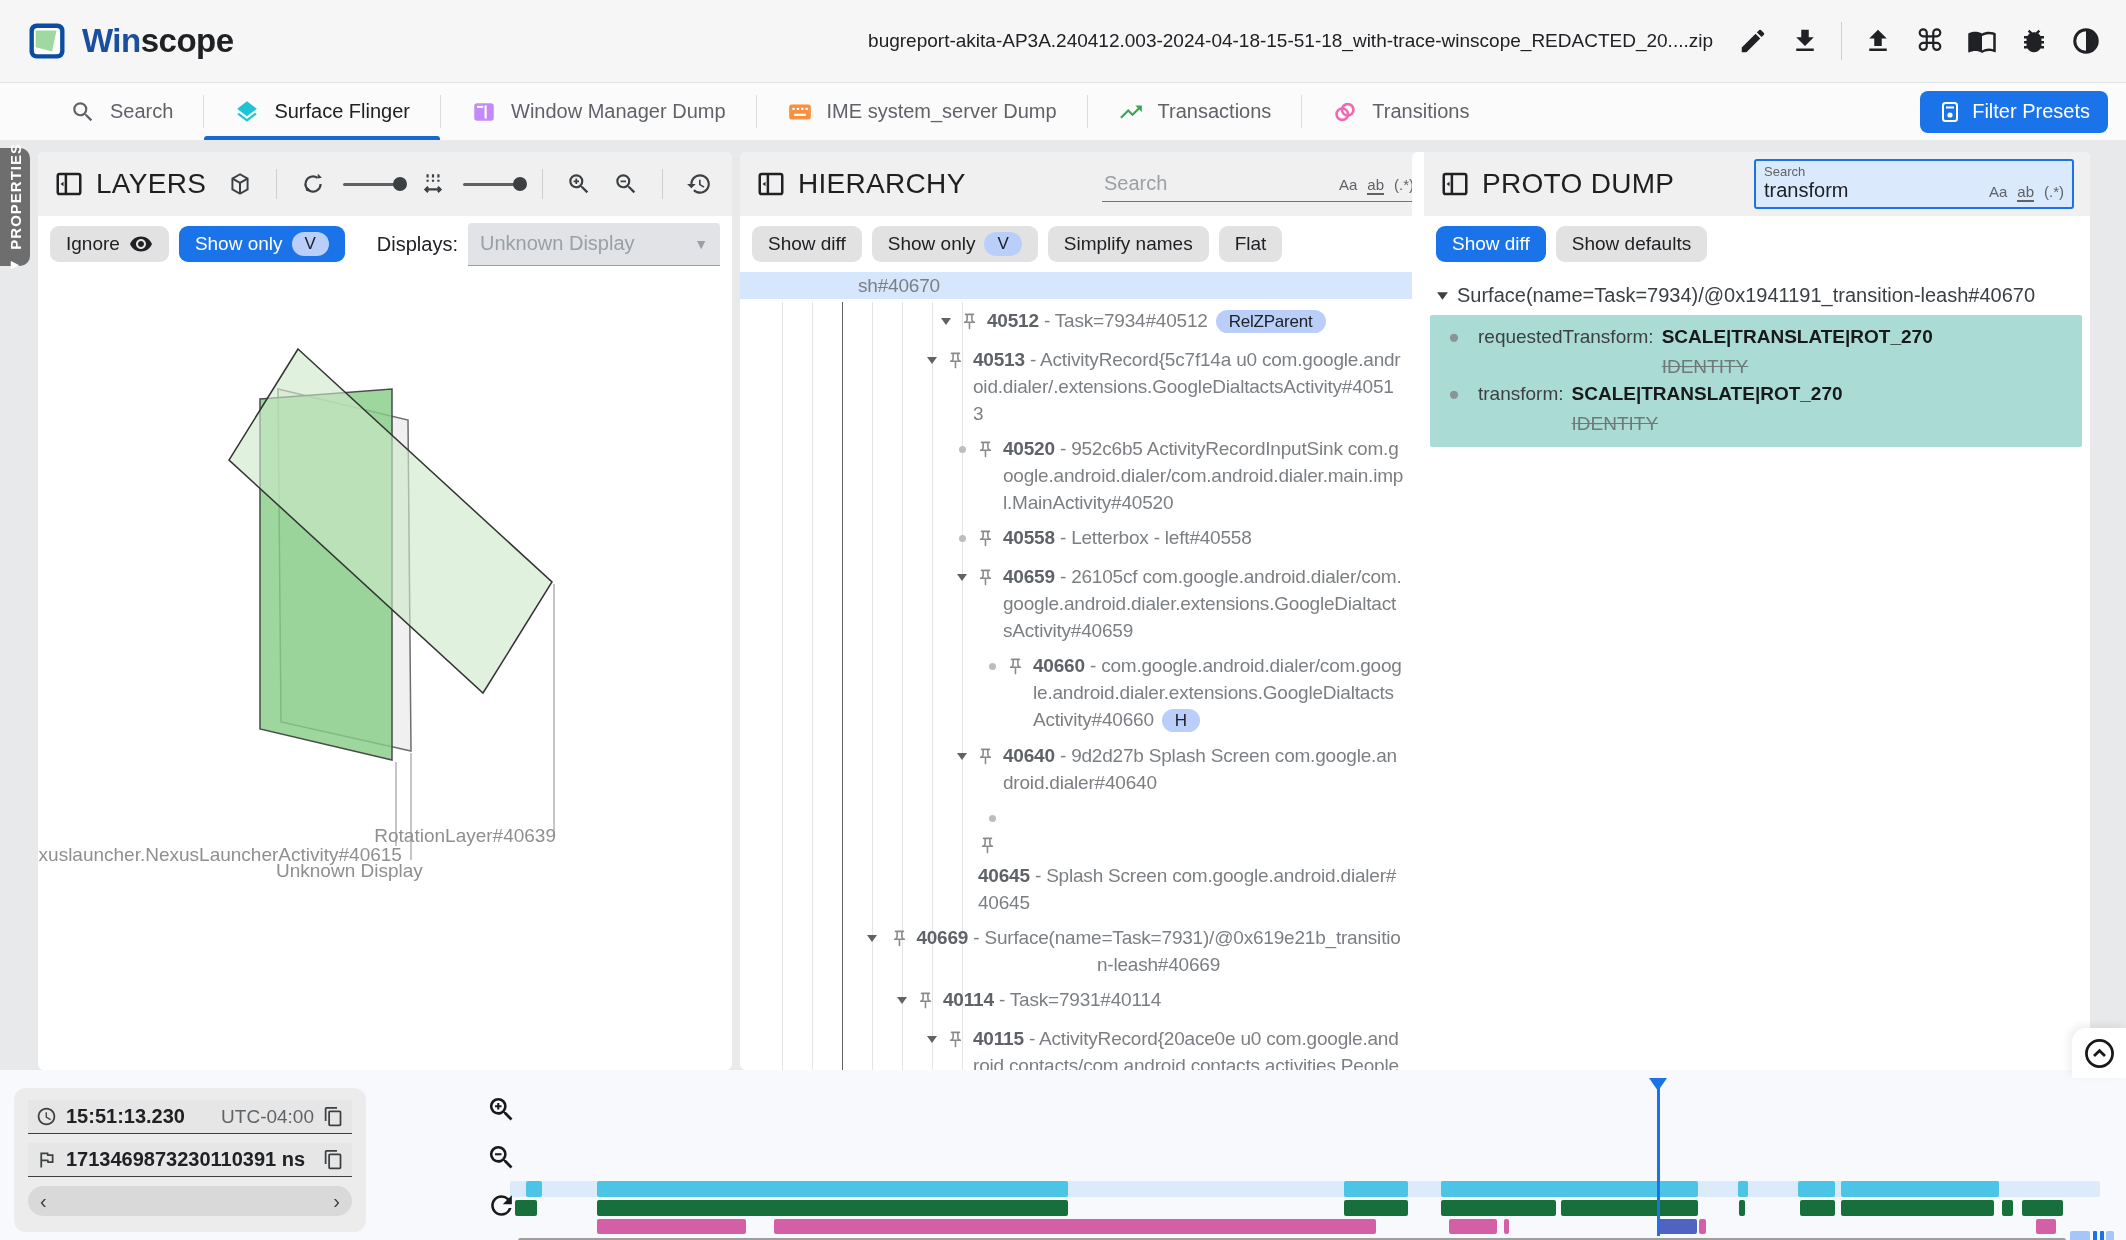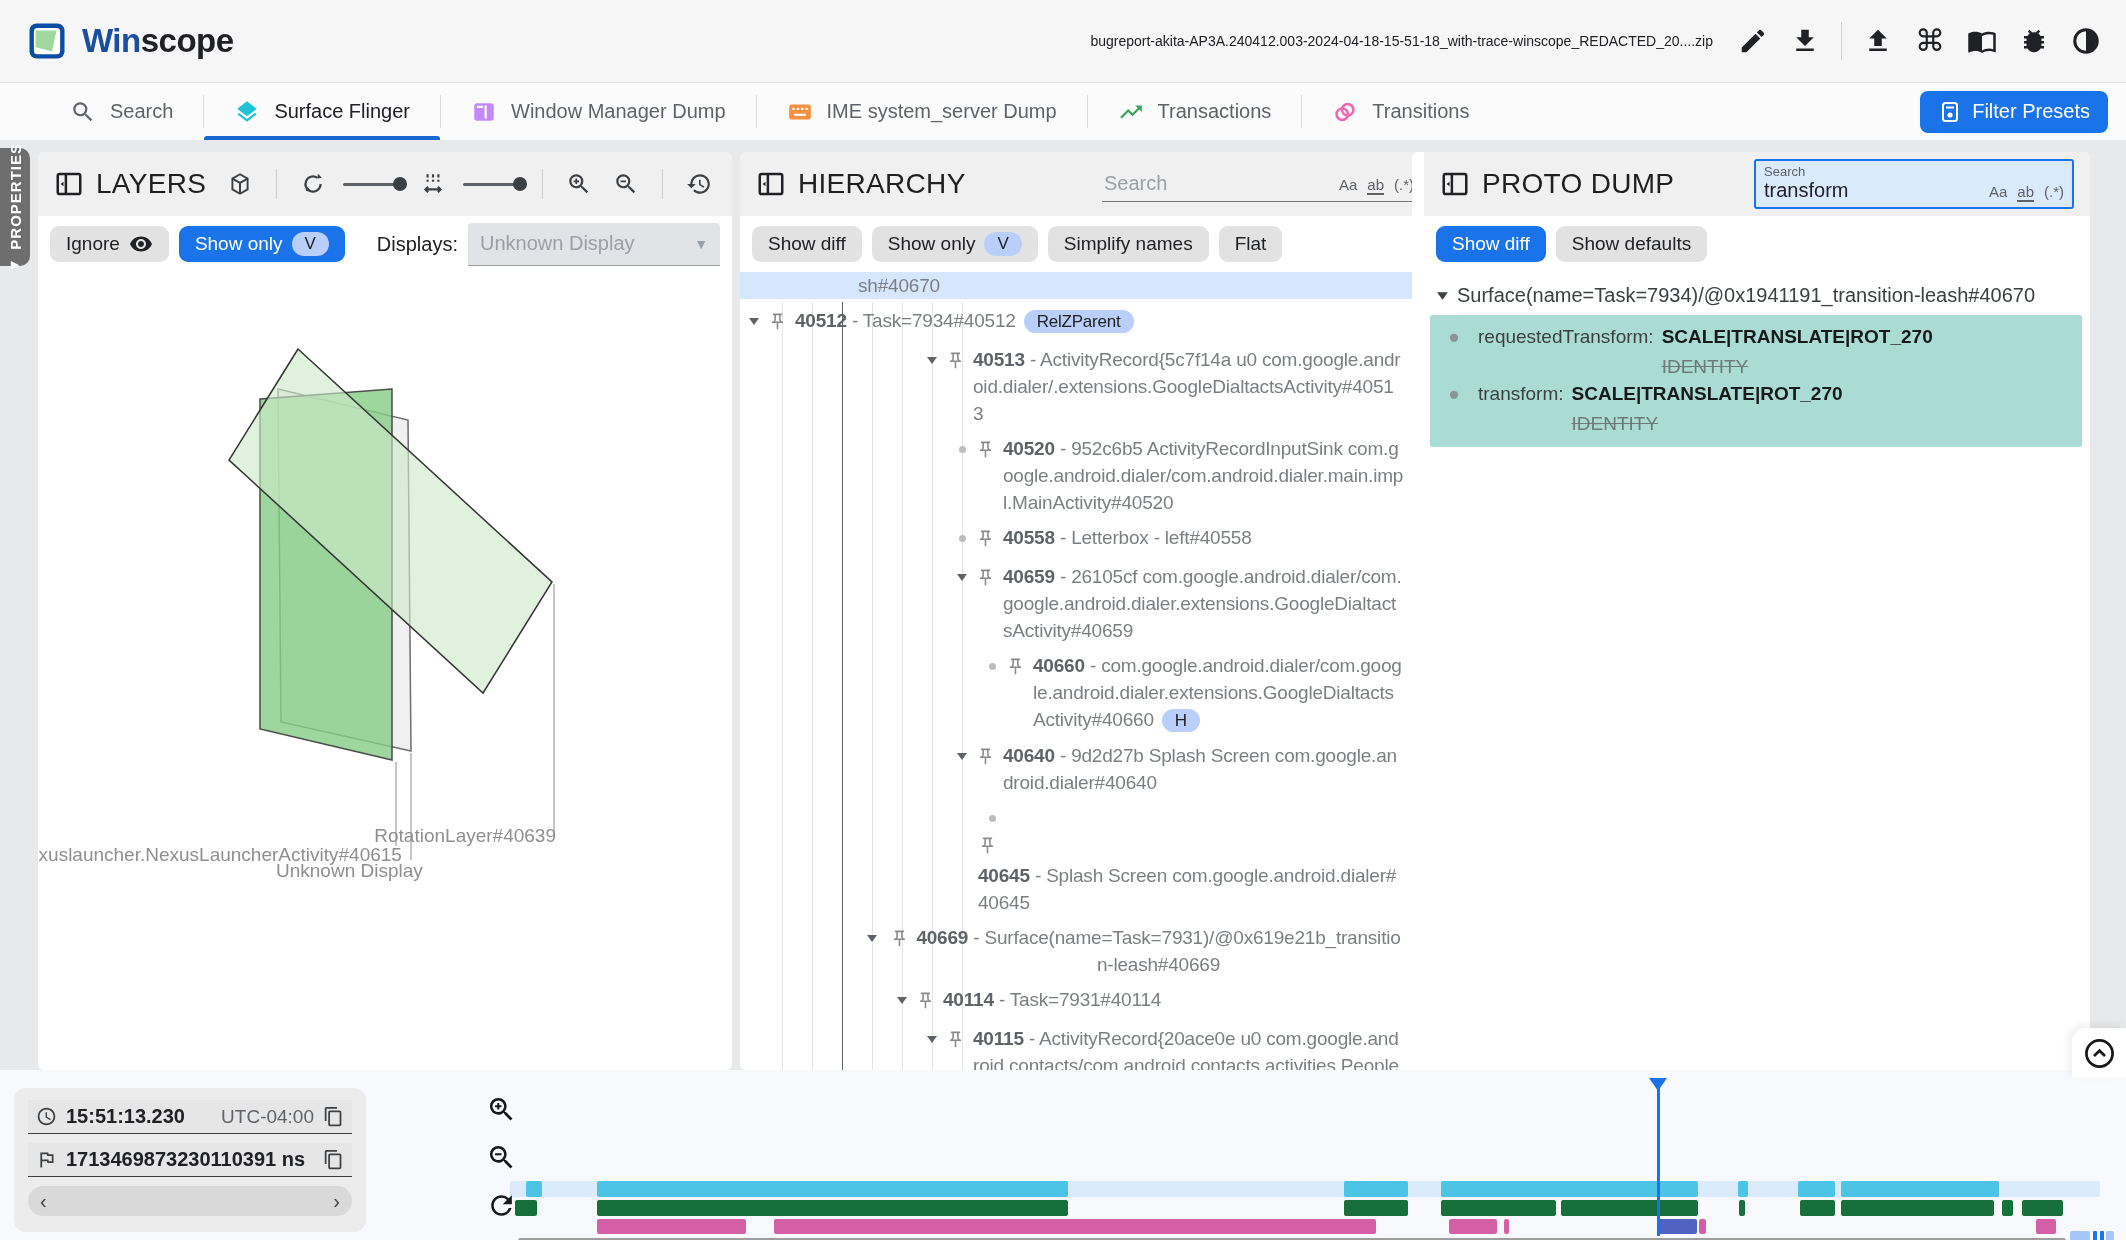--- a/index.html
+++ b/index.html
@@ -6,21 +6,21 @@
   body{font-family:"Liberation Sans","DejaVu Sans",sans-serif;}
   #app{position:relative;width:2126px;height:1240px;background:#e8e9ea;overflow:hidden;}
 
   
   .topbar{position:absolute;left:0;top:0;width:100%;height:82px;background:#f6f6f6;border-bottom:1px solid #e2e2e2;display:flex;align-items:center;}
   .logo{display:flex;align-items:center;gap:14px;margin-left:26px;}
   .logo-badge{width:42px;height:42px;}
   .logo-name{font-size:33px;font-weight:700;color:#202124;letter-spacing:-0.5px;}
   .logo-name .blue{color:#1a4fa0;}
   .topbar-right{margin-left:auto;display:flex;align-items:center;gap:8px;margin-right:18px;}
-  .filename{font-size:14px;color:#202124;margin-right:10px;}
+  .filename{font-size:19px;color:#202124;margin-right:10px;}
   .icon-btn{width:44px;height:44px;display:flex;align-items:center;justify-content:center;background:none;border:none;color:#202124;border-radius:50%;cursor:pointer;}
   .icon-btn svg{width:30px;height:30px;}
   .cmd-glyph{font-size:30px;line-height:1;color:#202124;}
   .vdiv{width:1px;height:38px;background:#cfcfcf;margin:0 6px;}
 
   
   .tabbar{position:absolute;left:0;top:83px;width:100%;height:57px;background:#fbfbfb;display:flex;align-items:center;}
   .tabs{display:flex;align-items:stretch;height:100%;margin-left:40px;}
   .tab{position:relative;display:flex;align-items:center;gap:14px;padding:0 30px;font-size:20px;color:#5f6368;cursor:pointer;}
   .tab.active{color:#202124;font-weight:500;}
@@ -401,21 +401,21 @@
     <div class="guide" style="left: 42px;"></div>
         <div class="guide" style="left: 72px;"></div>
         <div class="guide dark" style="left: 102px;"></div>
         <div class="guide" style="left: 132px;"></div>
         <div class="guide" style="left: 162px;"></div>
         <div class="guide" style="left: 192px;"></div>
         <div class="guide" style="left: 222px;"></div>
         <div class="tree-row selected" style="padding-left: 118px;">
           <span class="txt">sh#40670</span>
         </div>
-        <div class="tree-row" style="">
+        <div class="tree-row" style="padding-left: 148px; margin-left: 44px;">
           <span class="marker"><svg viewBox="0 0 12 12">
               <polygon points="1,3 11,3 6,10" fill="#5f6368"></polygon>
             </svg></span>
           <span class="pin"><svg viewBox="0 0 24 24" fill="currentColor">
               <path d="M14 4v5c0 1.12.37 2.16 1 3H9c.63-.84 1-1.88 1-3V4h4m3-2H7c-.55 0-1 .45-1 1s.45 1 1 1h1v5c0 1.66-1.34 3-3 3v2h5.97v7l1 1 1-1v-7H19v-2c-1.66 0-3-1.34-3-3V4h1c.55 0 1-.45 1-1s-.45-1-1-1z"></path>
             </svg></span>
           <span class="txt"><b>40512</b> - Task=7934#40512<span class="chip" style="margin-left: 8px;">RelZParent</span></span>
         </div>
         <div class="tree-row" style="padding-left: 178px;">
           <span class="marker"><svg viewBox="0 0 12 12">

